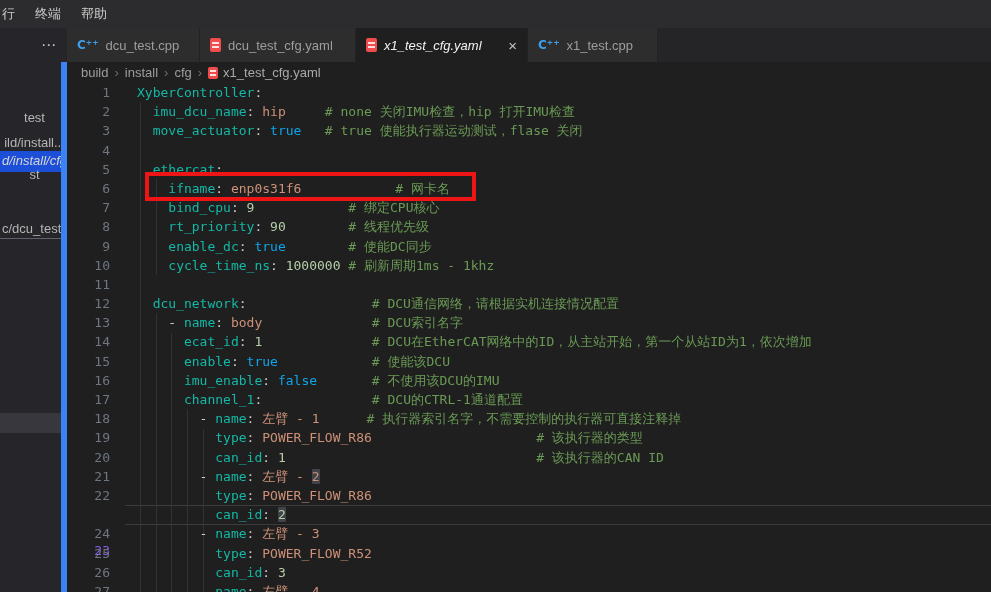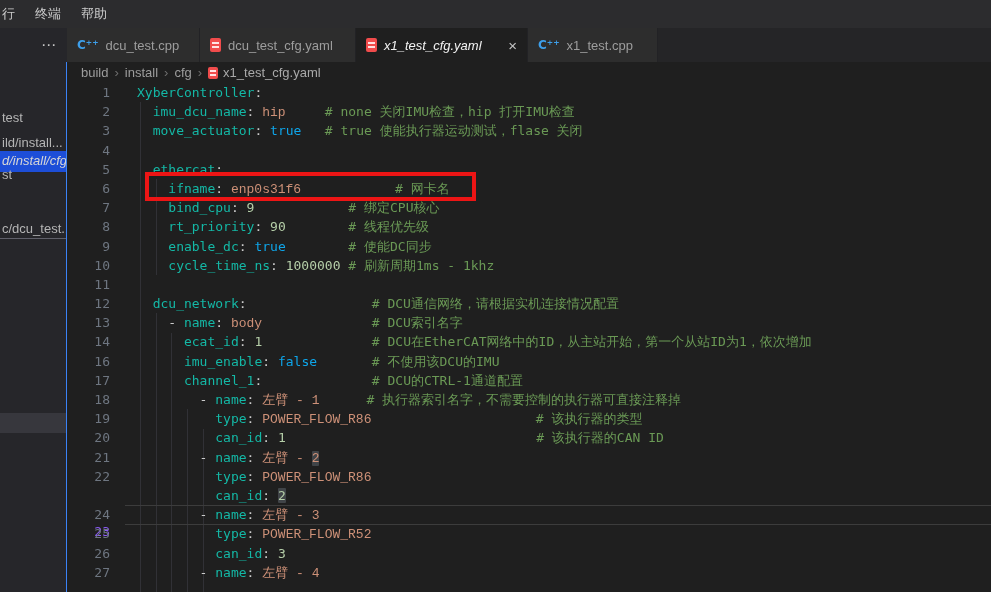--- a/index.html
+++ b/index.html
@@ -8,21 +8,21 @@
   
   .menubar{position:absolute;left:0;top:0;width:100%;height:28px;background:#2c2c2e;
            display:flex;align-items:center;color:#cccccc;font-size:13px;}
   .menu-item{padding:0 10px;white-space:nowrap;}
   .menu-item:first-child{padding-left:2px;}
   
   .side-header{position:absolute;left:0;top:28px;width:67px;height:34px;background:#26262a;
                display:flex;align-items:center;justify-content:flex-end;padding-right:10px;box-sizing:border-box;}
   .more-icon{color:#c5c5c5;font-size:15px;letter-spacing:1px;cursor:pointer;}
   .sidebar{position:absolute;left:0;top:62px;width:67px;height:530px;background:#26262a;
-           border-right:1px solid #3b82f6;box-sizing:border-box;overflow:hidden;}
+           border-right:6px solid #3b82f6;box-sizing:border-box;overflow:hidden;text-align:center;}
   .side-item{position:absolute;left:0;width:67px;height:20px;line-height:20px;color:#b5b5b5;
              font-size:13px;white-space:nowrap;overflow:hidden;padding-left:2px;box-sizing:border-box;cursor:pointer;}
   .side-item.selected{background:#1d4ed8;color:#d6d6d6;}
   .side-item.italic{font-style:italic;}
   .side-item.underline{border-bottom:1px solid #60606a;}
   .side-item.empty-sel{background:#37373d;}
   
   .tabstrip{position:absolute;left:67px;top:28px;right:0;height:34px;background:#252527;display:flex;}
   .tab{display:flex;align-items:center;gap:7px;padding:0 10px;box-sizing:border-box;height:34px;
        background:#2d2d2d;color:#9d9d9d;font-size:13px;border-right:1px solid #222225;cursor:pointer;white-space:nowrap;overflow:hidden;}
@@ -48,21 +48,21 @@
   .crumb-sep{color:#6e6e6e;}
   .crumb-file{display:flex;align-items:center;gap:5px;color:#a9a9a9;cursor:pointer;}
   
   .editor{position:absolute;left:67px;top:83px;right:0;bottom:0;background:#1f1f1f;overflow:hidden;
           font-family:"DejaVu Sans Mono","Liberation Mono",monospace;font-size:13px;}
   .row{display:flex;height:19.2px;line-height:19.2px;white-space:pre;position:relative;z-index:2;}
   .gutter{flex:none;width:43px;text-align:right;color:#6e7681;user-select:none;}
   .codecell{flex:1;padding-left:27px;color:#cccccc;cursor:text;}
   .row.active .gutter{color:#8b5cf6;margin-top:36px;}
   .tok-k{color:#14b8a6;}
-  .tok-s{color:#ce9178;font-family:Liberation Mono, monospace;}
+  .tok-s{color:#ce9178;}
   .tok-n{color:#b5cea8;}
   .tok-c{color:#6a9955;}
   .tok-b{color:#0ea5e9;}
   .tok-fg{color:#cccccc;}
   .hl{background:rgba(110,118,129,.42);border-radius:1px;}
   .cur-line{position:absolute;left:58px;right:0;top:422.4px;height:19.2px;box-sizing:border-box;
             border-top:1px solid #3c3c3c;border-bottom:1px solid #3c3c3c;z-index:1;}
   .guide{position:absolute;width:1px;background:#313136;z-index:1;}
   .red-box{position:absolute;left:78px;top:89px;width:331px;height:29px;border:4px solid #ed1515;
            box-sizing:border-box;z-index:5;pointer-events:none;}
@@ -141,20 +141,21 @@
         <div class="row"><div class="gutter">5</div><div class="codecell"><span class="tok-fg">  </span><span class="tok-k">ethercat</span><span class="tok-fg">:</span></div></div>
         <div class="row"><div class="gutter">6</div><div class="codecell"><span class="tok-fg">    </span><span class="tok-k">ifname</span><span class="tok-fg">: </span><span class="tok-s">enp0s31f6</span><span class="tok-fg">            </span><span class="tok-c"># 网卡名</span></div></div>
         <div class="row"><div class="gutter">7</div><div class="codecell"><span class="tok-fg">    </span><span class="tok-k">bind_cpu</span><span class="tok-fg">: </span><span class="tok-n">9</span><span class="tok-fg">            </span><span class="tok-c"># 绑定CPU核心</span></div></div>
         <div class="row"><div class="gutter">8</div><div class="codecell"><span class="tok-fg">    </span><span class="tok-k">rt_priority</span><span class="tok-fg">: </span><span class="tok-n">90</span><span class="tok-fg">        </span><span class="tok-c"># 线程优先级</span></div></div>
         <div class="row"><div class="gutter">9</div><div class="codecell"><span class="tok-fg">    </span><span class="tok-k">enable_dc</span><span class="tok-fg">: </span><span class="tok-b">true</span><span class="tok-fg">        </span><span class="tok-c"># 使能DC同步</span></div></div>
         <div class="row"><div class="gutter">10</div><div class="codecell"><span class="tok-fg">    </span><span class="tok-k">cycle_time_ns</span><span class="tok-fg">: </span><span class="tok-n">1000000</span><span class="tok-fg"> </span><span class="tok-c"># 刷新周期1ms - 1khz</span></div></div>
         <div class="row"><div class="gutter">11</div><div class="codecell"></div></div>
         <div class="row"><div class="gutter">12</div><div class="codecell"><span class="tok-fg">  </span><span class="tok-k">dcu_network</span><span class="tok-fg">:</span><span class="tok-fg">                </span><span class="tok-c"># DCU通信网络，请根据实机连接情况配置</span></div></div>
         <div class="row"><div class="gutter">13</div><div class="codecell"><span class="tok-fg">    - </span><span class="tok-k">name</span><span class="tok-fg">: </span><span class="tok-s">body</span><span class="tok-fg">              </span><span class="tok-c"># DCU索引名字</span></div></div>
         <div class="row"><div class="gutter">14</div><div class="codecell"><span class="tok-fg">      </span><span class="tok-k">ecat_id</span><span class="tok-fg">: </span><span class="tok-n">1</span><span class="tok-fg">              </span><span class="tok-c"># DCU在EtherCAT网络中的ID，从主站开始，第一个从站ID为1，依次增加</span></div></div>
+        <div class="row"><div class="gutter">15</div><div class="codecell"><span class="tok-fg">      </span><span class="tok-k">enable</span><span class="tok-fg">: </span><span class="tok-b">true</span><span class="tok-fg">            </span><span class="tok-c"># 使能该DCU</span></div></div>
         <div class="row"><div class="gutter">16</div><div class="codecell"><span class="tok-fg">      </span><span class="tok-k">imu_enable</span><span class="tok-fg">: </span><span class="tok-b">false</span><span class="tok-fg">       </span><span class="tok-c"># 不使用该DCU的IMU</span></div></div>
         <div class="row"><div class="gutter">17</div><div class="codecell"><span class="tok-fg">      </span><span class="tok-k">channel_1</span><span class="tok-fg">:</span><span class="tok-fg">              </span><span class="tok-c"># DCU的CTRL-1通道配置</span></div></div>
         <div class="row"><div class="gutter">18</div><div class="codecell"><span class="tok-fg">        - </span><span class="tok-k">name</span><span class="tok-fg">: </span><span class="tok-s">左臂 - 1</span><span class="tok-fg">      </span><span class="tok-c"># 执行器索引名字，不需要控制的执行器可直接注释掉</span></div></div>
         <div class="row"><div class="gutter">19</div><div class="codecell"><span class="tok-fg">          </span><span class="tok-k">type</span><span class="tok-fg">: </span><span class="tok-s">POWER_FLOW_R86</span><span class="tok-fg">                     </span><span class="tok-c"># 该执行器的类型</span></div></div>
         <div class="row"><div class="gutter">20</div><div class="codecell"><span class="tok-fg">          </span><span class="tok-k">can_id</span><span class="tok-fg">: </span><span class="tok-n">1</span><span class="tok-fg">                                </span><span class="tok-c"># 该执行器的CAN ID</span></div></div>
         <div class="row"><div class="gutter">21</div><div class="codecell"><span class="tok-fg">        - </span><span class="tok-k">name</span><span class="tok-fg">: </span><span class="tok-s">左臂 - </span><span class="tok-s hl">2</span></div></div>
         <div class="row"><div class="gutter">22</div><div class="codecell"><span class="tok-fg">          </span><span class="tok-k">type</span><span class="tok-fg">: </span><span class="tok-s">POWER_FLOW_R86</span></div></div>
         <div class="row active"><div class="gutter">23</div><div class="codecell"><span class="tok-fg">          </span><span class="tok-k">can_id</span><span class="tok-fg">: </span><span class="tok-n hl">2</span></div></div>
         <div class="row"><div class="gutter">24</div><div class="codecell"><span class="tok-fg">        - </span><span class="tok-k">name</span><span class="tok-fg">: </span><span class="tok-s">左臂 - 3</span></div></div>
         <div class="row"><div class="gutter">25</div><div class="codecell"><span class="tok-fg">          </span><span class="tok-k">type</span><span class="tok-fg">: </span><span class="tok-s">POWER_FLOW_R52</span></div></div>

